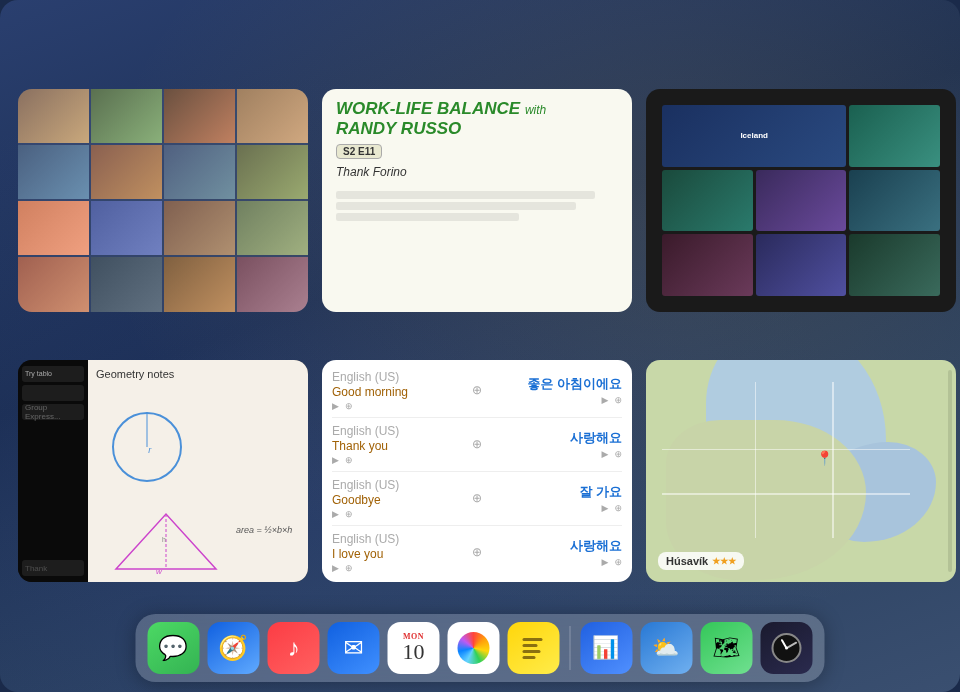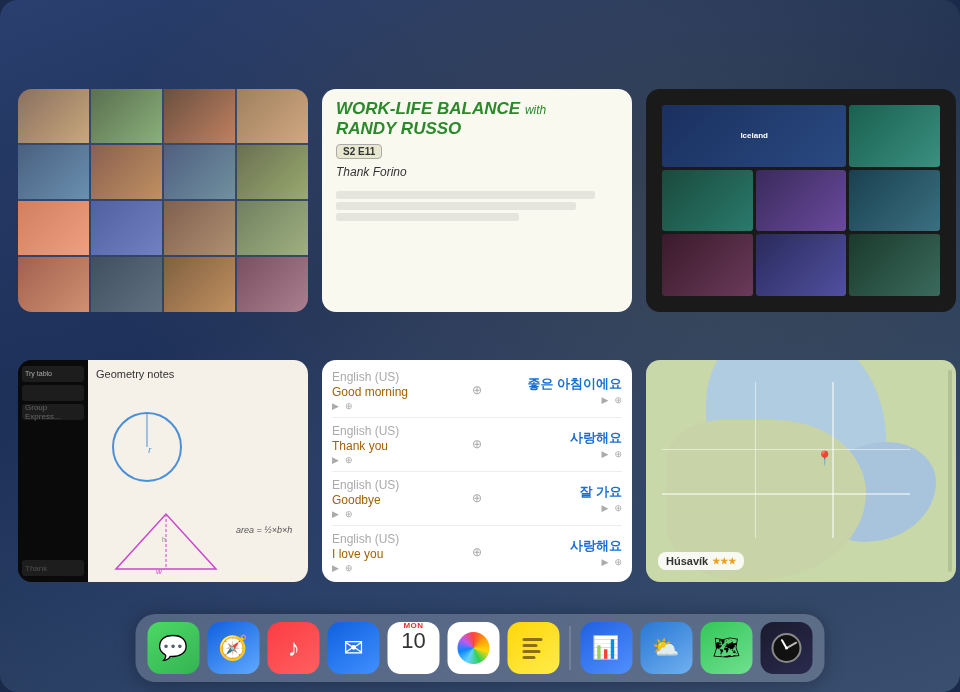--- a/index.html
+++ b/index.html
@@ -469,22 +469,24 @@
     .dock-messages { background: linear-gradient(145deg, #4cd964, #34b353); }
     .dock-safari { background: linear-gradient(145deg, #1a78f0, #4ea6ff); }
     .dock-music { background: linear-gradient(145deg, #fc3c44, #ff6b6b); }
     .dock-mail { background: linear-gradient(145deg, #1a78f0, #4da8ff); }
     .dock-calendar { background: white; color: #333; }
 
     .dock-calendar-content {
       display: flex;
       flex-direction: column;
       align-items: center;
-      width: 100%;
-      height: 100%;
+      justify-content: center;
+      width: 100%;
+      height: 100%;
+      font-family: Liberation Serif, serif;
     }
 
     .dock-calendar-day {
       font-size: 8px;
       font-weight: 700;
       color: #e03030;
       text-transform: uppercase;
       line-height: 1;
       letter-spacing: 0.5px;
     }

